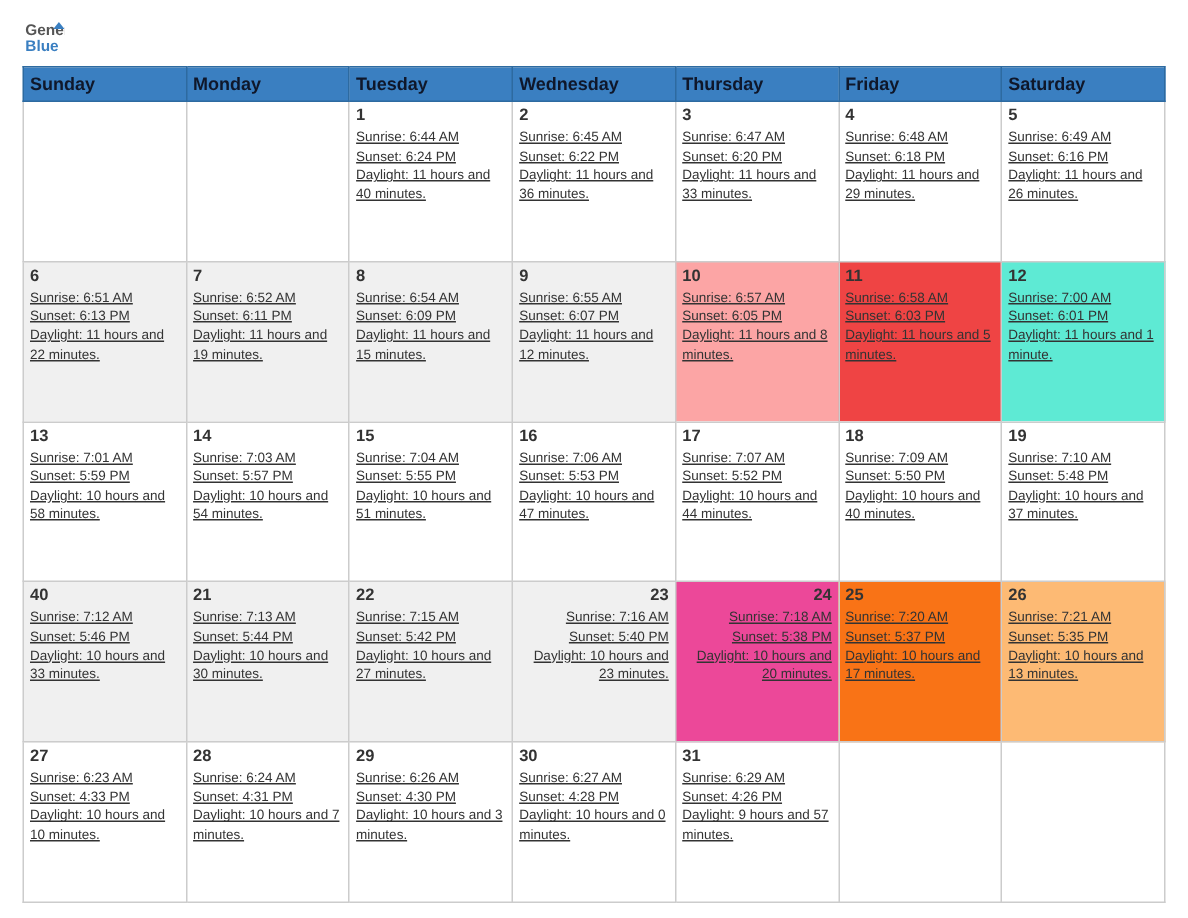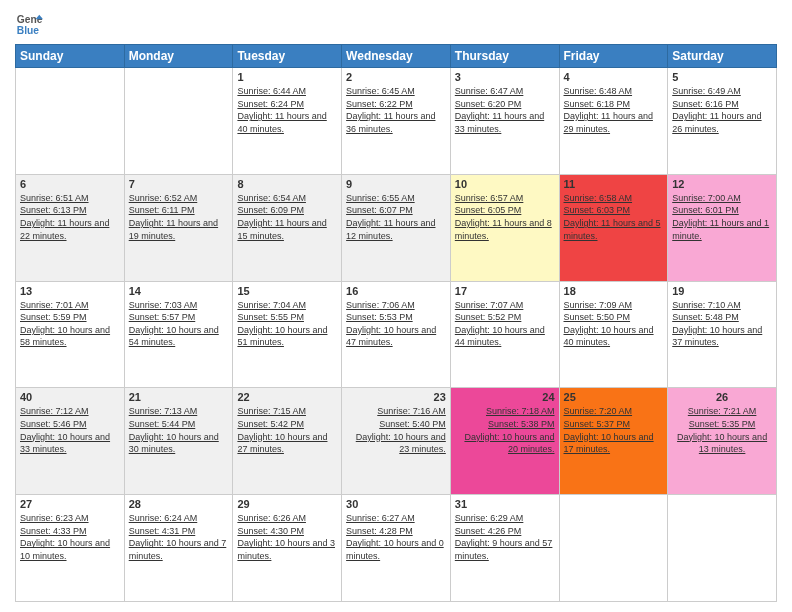--- a/index.html
+++ b/index.html
@@ -46,21 +46,21 @@
     }
     .calendar {
       flex: 1;
       border: 1px solid #ccc;
       border-collapse: collapse;
       width: 100%;
       table-layout: fixed;
     }
     .calendar th {
       background: #3a7fc1;
-      color: #ffffff;
+      color: #0f172a;
       font-size: 12px;
       font-weight: bold;
       padding: 4px 4px;
       border: 1px solid #2d6aa0;
       text-align: left;
     }
     .calendar td {
       border: 1px solid #ccc;
       vertical-align: top;
       padding: 3px 4px;
@@ -153,29 +153,29 @@
             <div class="cell-text">Sunrise: 6:52 AM<br>Sunset: 6:11 PM<br>Daylight: 11 hours and 19 minutes.</div>
           </td>
           <td style="background: rgb(240, 240, 240);">
             <span class="day-num">8</span>
             <div class="cell-text">Sunrise: 6:54 AM<br>Sunset: 6:09 PM<br>Daylight: 11 hours and 15 minutes.</div>
           </td>
           <td style="background: rgb(240, 240, 240);">
             <span class="day-num">9</span>
             <div class="cell-text">Sunrise: 6:55 AM<br>Sunset: 6:07 PM<br>Daylight: 11 hours and 12 minutes.</div>
           </td>
-          <td style="background: #fef9c3;">
+          <td style="background: #fca5a5;">
             <span class="day-num">10</span>
             <div class="cell-text">Sunrise: 6:57 AM<br>Sunset: 6:05 PM<br>Daylight: 11 hours and 8 minutes.</div>
           </td>
           <td style="background: #ef4444;">
             <span class="day-num">11</span>
             <div class="cell-text">Sunrise: 6:58 AM<br>Sunset: 6:03 PM<br>Daylight: 11 hours and 5 minutes.</div>
           </td>
-          <td style="background: #f9a8d4; margin-top: 20px;">
+          <td style="background: #5eead4; margin-top: 20px;">
             <span class="day-num">12</span>
             <div class="cell-text">Sunrise: 7:00 AM<br>Sunset: 6:01 PM<br>Daylight: 11 hours and 1 minute.</div>
           </td>
         </tr>
         <tr>
           <td>
             <span class="day-num">13</span>
             <div class="cell-text">Sunrise: 7:01 AM<br>Sunset: 5:59 PM<br>Daylight: 10 hours and 58 minutes.</div>
           </td>
           <td>
@@ -221,21 +221,21 @@
             <div class="cell-text">Sunrise: 7:16 AM<br>Sunset: 5:40 PM<br>Daylight: 10 hours and 23 minutes.</div>
           </td>
           <td style="background: #ec4899; text-align: right;">
             <span class="day-num">24</span>
             <div class="cell-text">Sunrise: 7:18 AM<br>Sunset: 5:38 PM<br>Daylight: 10 hours and 20 minutes.</div>
           </td>
           <td style="background: #f97316;">
             <span class="day-num">25</span>
             <div class="cell-text">Sunrise: 7:20 AM<br>Sunset: 5:37 PM<br>Daylight: 10 hours and 17 minutes.</div>
           </td>
-          <td style="background: #f9a8d4; text-align: center;">
+          <td style="background: #fdba74;">
             <span class="day-num">26</span>
             <div class="cell-text">Sunrise: 7:21 AM<br>Sunset: 5:35 PM<br>Daylight: 10 hours and 13 minutes.</div>
           </td>
         </tr>
         <tr>
           <td>
             <span class="day-num">27</span>
             <div class="cell-text">Sunrise: 6:23 AM<br>Sunset: 4:33 PM<br>Daylight: 10 hours and 10 minutes.</div>
           </td>
           <td>

